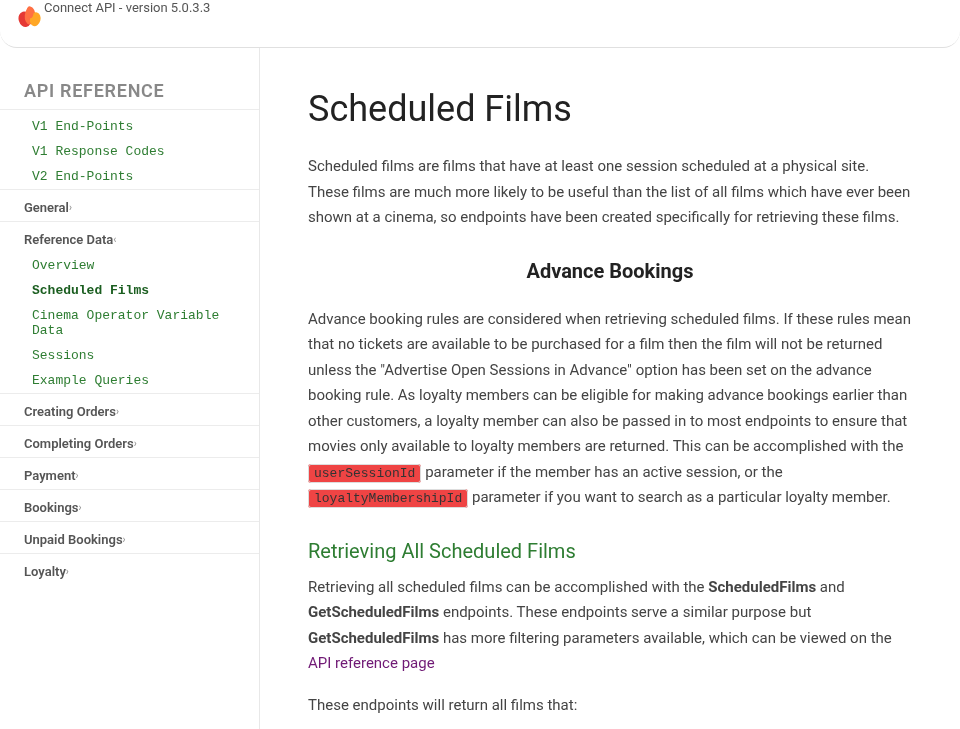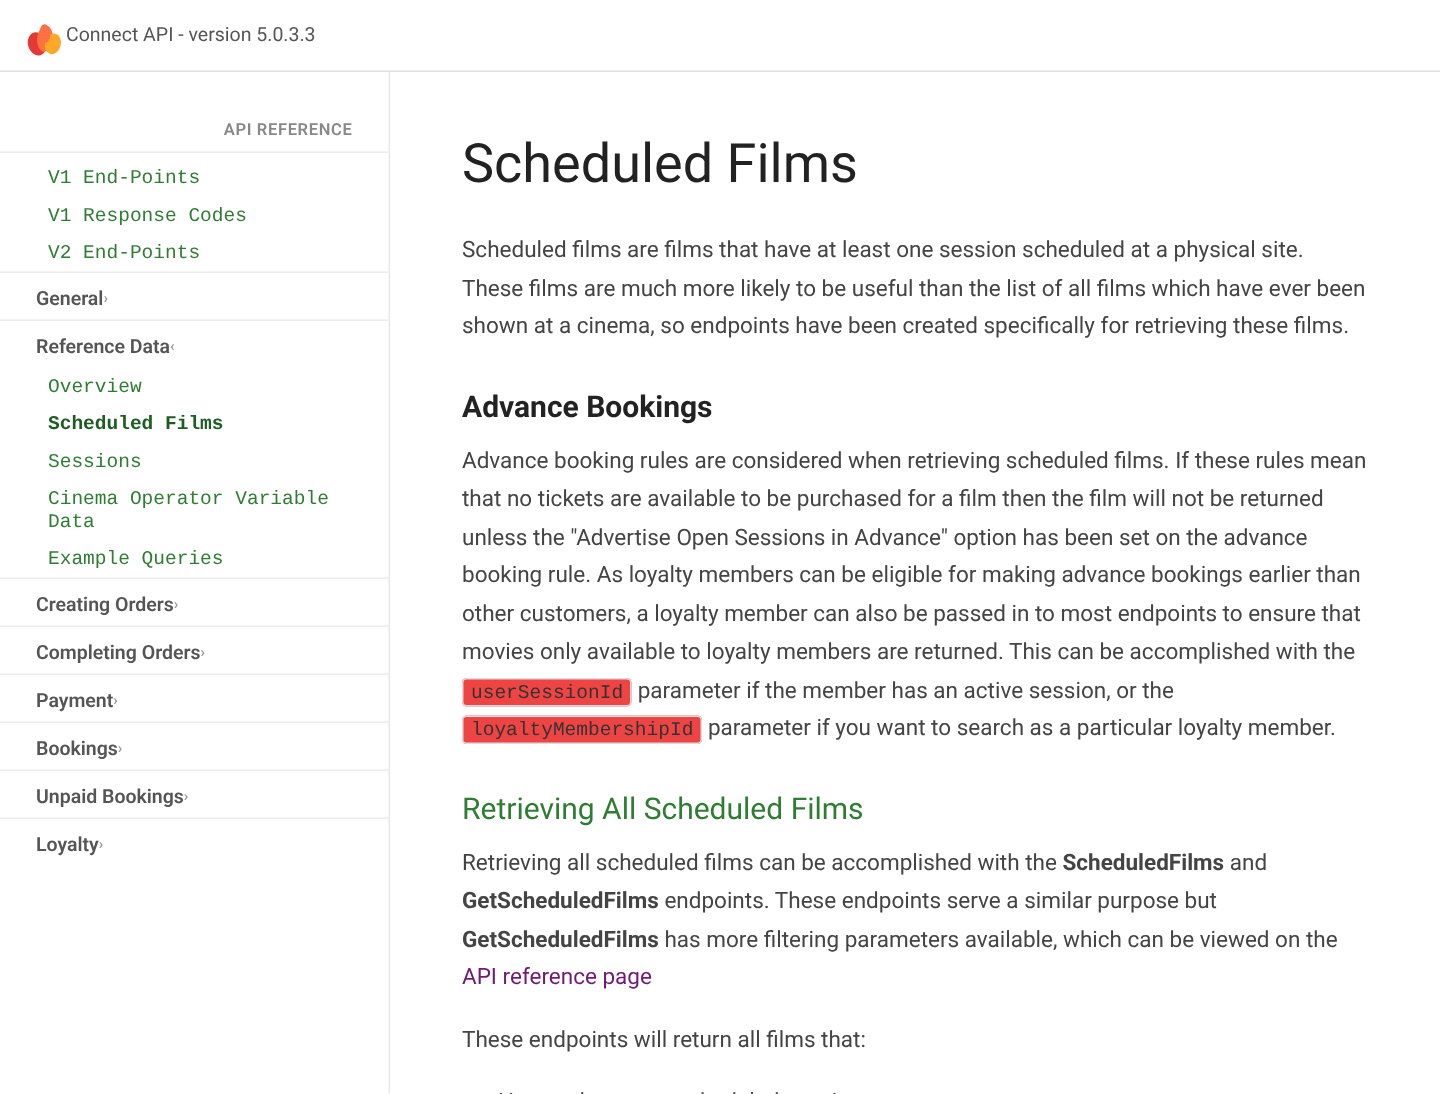--- a/index.html
+++ b/index.html
@@ -1,26 +1,27 @@
 <!DOCTYPE html>
 <html><head>
   <meta charset="utf-8">
   <style>
     * { box-sizing: border-box; margin: 0; padding: 0; }
     body { font-family: -apple-system, BlinkMacSystemFont, 'Segoe UI', Roboto, sans-serif; font-size: 14px; color: #333; background: #fff; display: flex; flex-direction: column; height: 100vh; }
 
     
     .topbar {
       display: flex;
-      align-items: center;
+      align-items: flex-start;
       padding: 0 16px;
       height: 48px;
       border-bottom: 1px solid #e0e0e0;
       background: #fff;
       flex-shrink: 0;
+      border-radius: 17px;
     }
     .topbar-title {
       font-size: 13px;
       color: #555;
     }
 
     
     .layout {
       display: flex;
       flex: 1;
@@ -48,27 +49,26 @@
     }
     .sidebar-section-header.top-level {
       border-top: 1px solid #ececec;
     }
     .sidebar-section-header .chevron {
       font-size: 10px;
       color: #999;
     }
 
     .sidebar-group-label {
-      font-size: 11px;
+      font-size: 18px;
       font-weight: 600;
       color: #888;
       padding: 8px 24px 4px 24px;
       text-transform: uppercase;
       letter-spacing: 0.04em;
-      text-align: right;
     }
 
     .sidebar-link {
       display: block;
       padding: 5px 24px 5px 32px;
       font-size: 13px;
       color: #2e7d32;
       text-decoration: none;
       cursor: pointer;
       font-family: Liberation Mono, monospace;
@@ -102,21 +102,22 @@
       font-size: 15px;
       line-height: 1.7;
       color: #444;
       margin-bottom: 16px;
     }
 
     .content h2 {
       font-size: 20px;
       font-weight: 700;
       color: #222;
-      margin: 28px 0 12px 0;
+      margin: 28px 0 24px 0;
+      text-align: center;
     }
 
     .content h3 {
       font-size: 20px;
       font-weight: 400;
       color: #2e7d32;
       margin: 28px 0 12px 0;
     }
 
     code.inline {
@@ -176,22 +177,22 @@
       <span>General</span>
       <span class="chevron">›</span>
     </div>
 
     <div id="section-reference-data" class="sidebar-section-header top-level">
       <span>Reference Data</span>
       <span class="chevron">‹</span>
     </div>
     <a class="sidebar-link">Overview</a>
     <a class="sidebar-link active">Scheduled Films</a>
+    <a class="sidebar-link">Cinema Operator Variable Data</a>
     <a class="sidebar-link">Sessions</a>
-    <a class="sidebar-link">Cinema Operator Variable Data</a>
     <a class="sidebar-link">Example Queries</a>
 
     <div class="sidebar-section-header top-level">
       <span>Creating Orders</span>
       <span class="chevron">›</span>
     </div>
 
     <div class="sidebar-section-header top-level">
       <span>Completing Orders</span>
       <span class="chevron">›</span>

